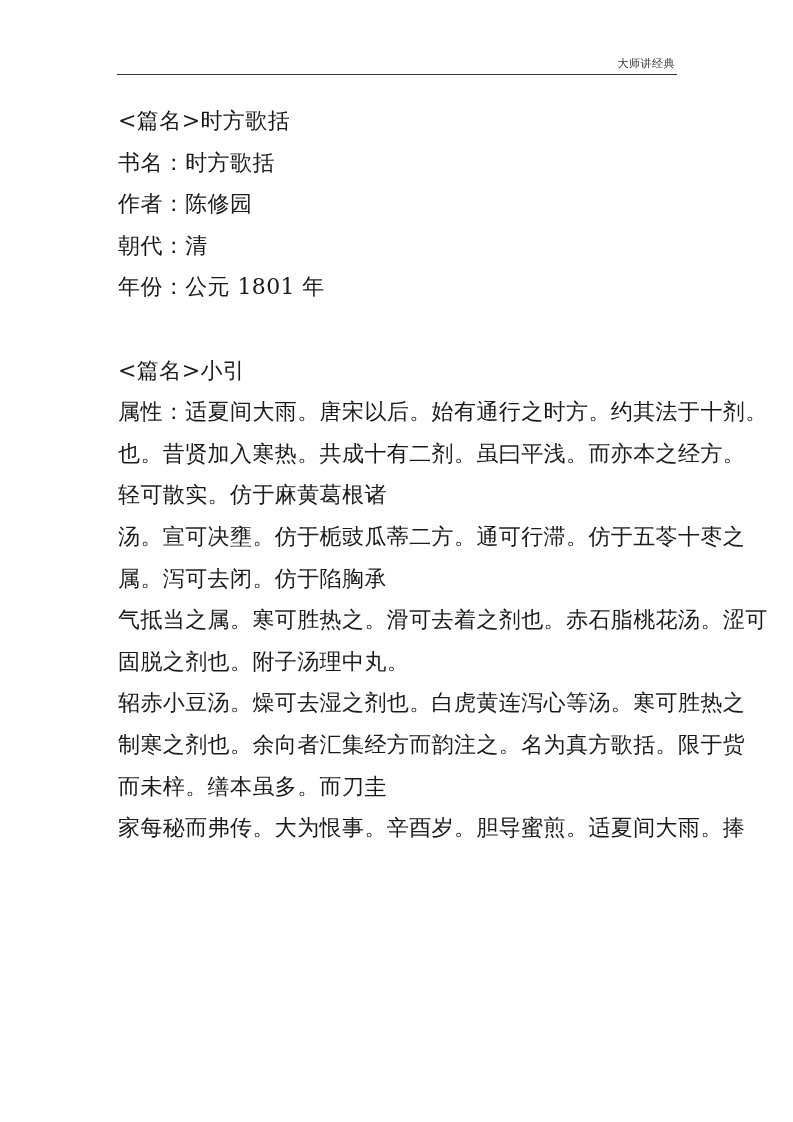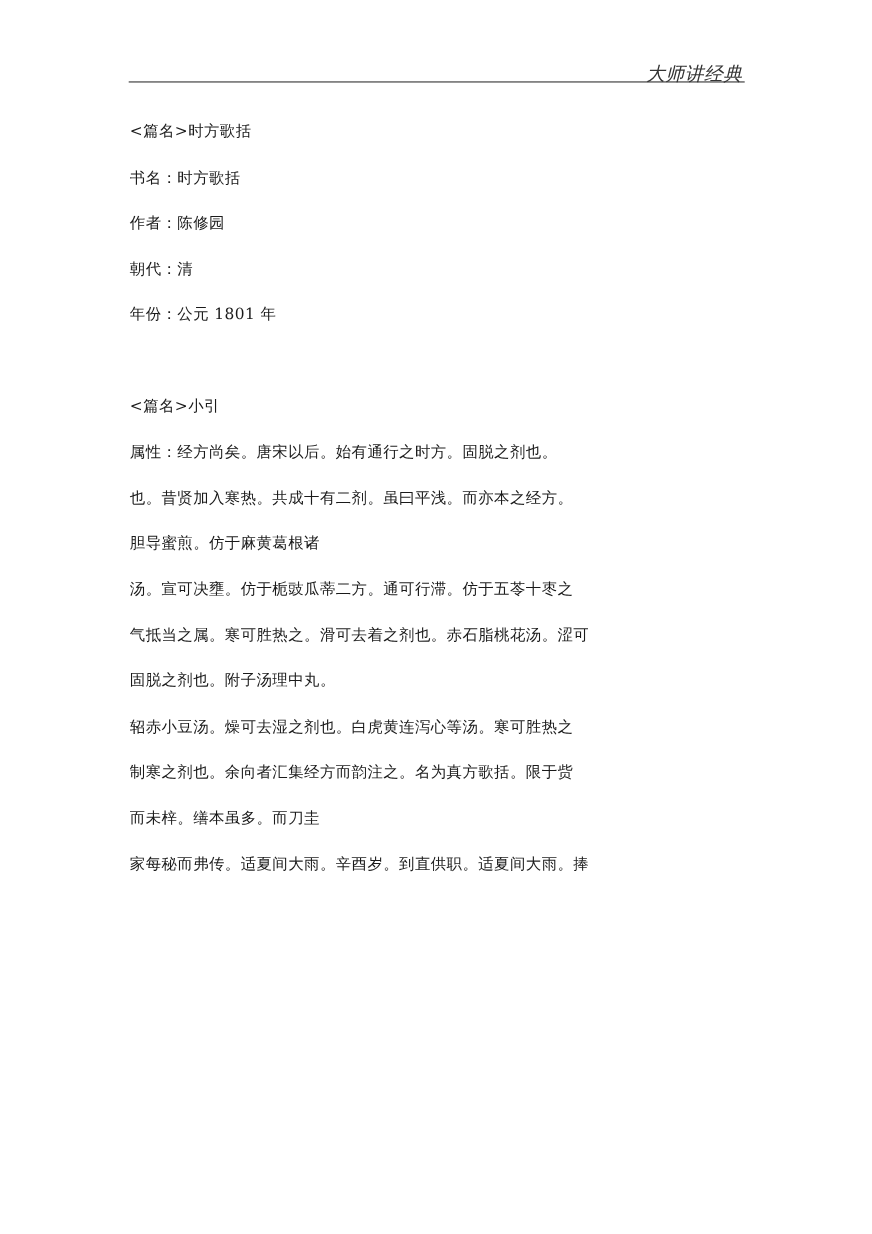--- a/index.html
+++ b/index.html
@@ -20,33 +20,32 @@
       left: 117px;
       top: 50px;
       width: 560px;
       height: 24px;
       border-bottom: 1.3px solid #333333;
     }
     .header-text {
       position: absolute;
       right: 2px;
       top: 6px;
-      font-size: 17px;
+      font-size: 11px;
       color: #333333;
       letter-spacing: 0.5px;
-      font-style: italic;
     }
     .content {
       position: absolute;
       left: 118px;
       top: 100px;
       width: 565px;
     }
     .line {
-      font-size: 14px;
+      font-size: 22px;
       line-height: 41.6px;
       height: 41.6px;
       white-space: nowrap;
       letter-spacing: 0.4px;
     }
     .blank {
       height: 41.6px;
     }
   </style>
 </head>
@@ -57,23 +56,24 @@
 </div>
 
 <div class="content">
   <div class="line">&lt;篇名&gt;时方歌括</div>
   <div class="line">书名：时方歌括</div>
   <div class="line">作者：陈修园</div>
   <div class="line">朝代：清</div>
   <div class="line">年份：公元 1801 年</div>
   <div class="blank"></div>
   <div class="line">&lt;篇名&gt;小引</div>
-  <div class="line">属性：经方尚矣。唐宋以后。始有通行之时方。固脱之剂也。</div>
+  <div class="line">属性：适夏间大雨。唐宋以后。始有通行之时方。约其法于十剂。</div>
   <div class="line">也。昔贤加入寒热。共成十有二剂。虽曰平浅。而亦本之经方。</div>
-  <div class="line">胆导蜜煎。仿于麻黄葛根诸</div>
+  <div class="line">轻可散实。仿于麻黄葛根诸</div>
   <div class="line">汤。宣可决壅。仿于栀豉瓜蒂二方。通可行滞。仿于五苓十枣之</div>
+  <div class="line">属。泻可去闭。仿于陷胸承</div>
   <div class="line">气抵当之属。寒可胜热之。滑可去着之剂也。赤石脂桃花汤。涩可</div>
   <div class="line">固脱之剂也。附子汤理中丸。</div>
   <div class="line">轺赤小豆汤。燥可去湿之剂也。白虎黄连泻心等汤。寒可胜热之</div>
   <div class="line">制寒之剂也。余向者汇集经方而韵注之。名为真方歌括。限于赀</div>
   <div class="line">而未梓。缮本虽多。而刀圭</div>
-  <div class="line">家每秘而弗传。适夏间大雨。辛酉岁。到直供职。适夏间大雨。捧</div>
+  <div class="line">家每秘而弗传。大为恨事。辛酉岁。胆导蜜煎。适夏间大雨。捧</div>
 </div>
 
 </body></html>

